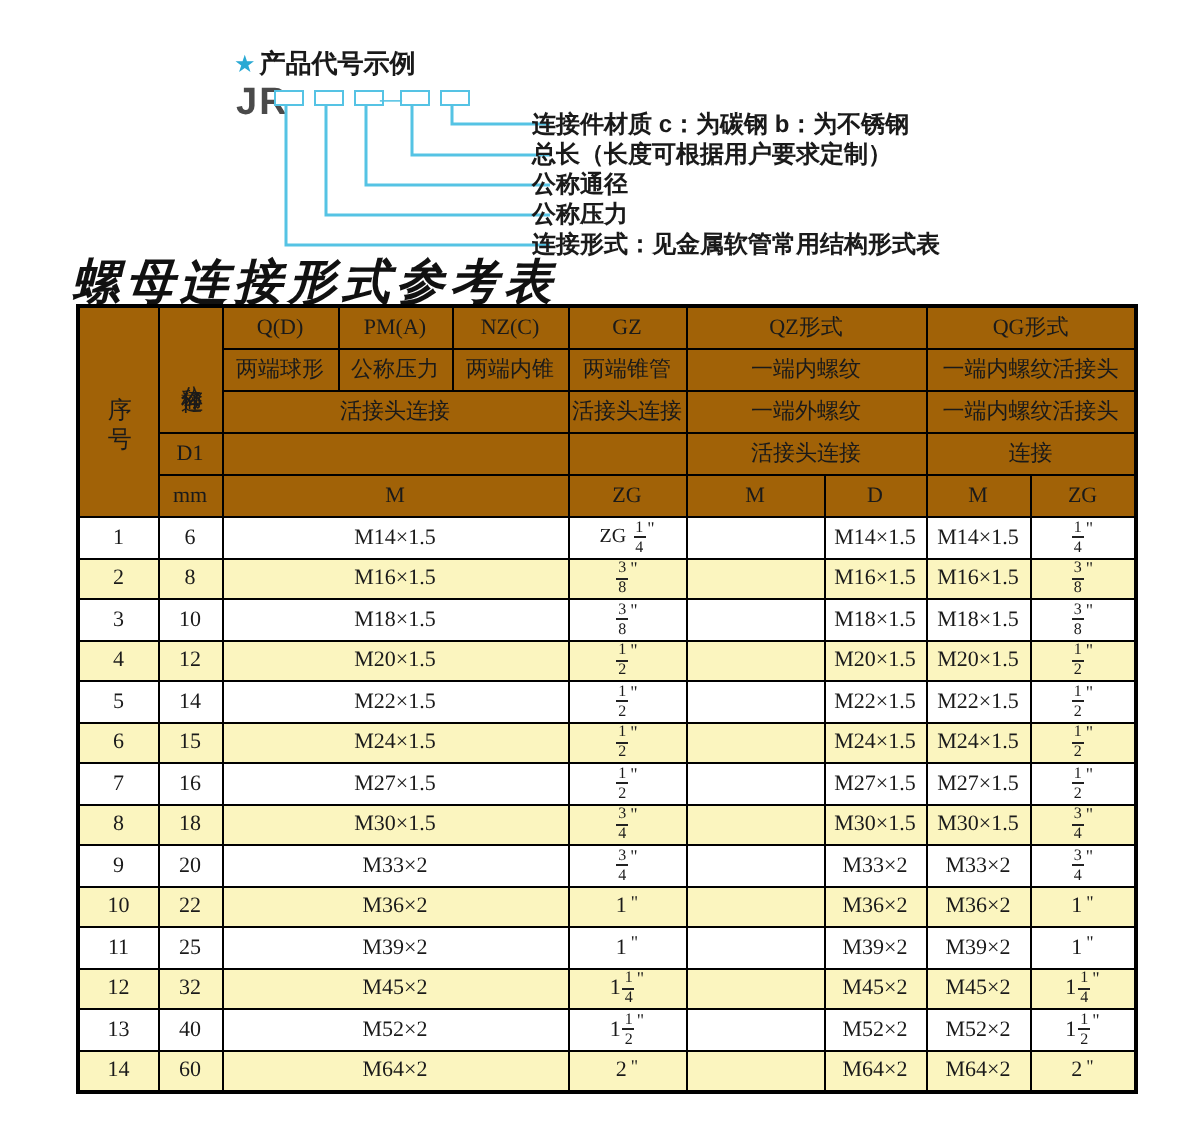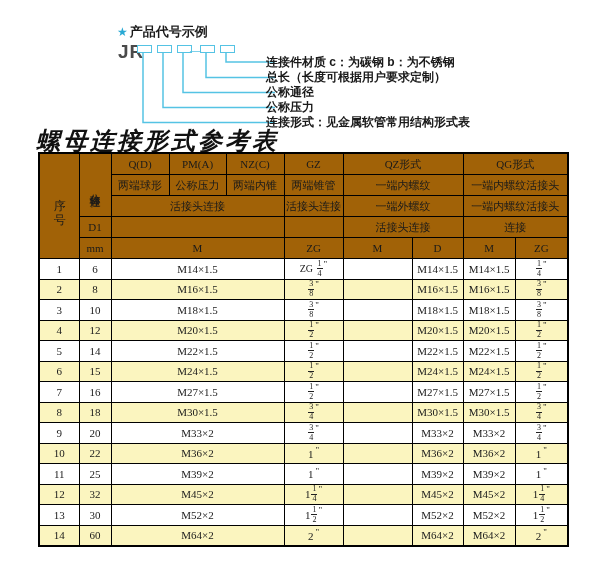--- a/index.html
+++ b/index.html
@@ -246,21 +246,21 @@
           <td>32</td>
           <td colspan="3">M45×2</td>
           <td><span><span class="whole">1</span><span class="frac"><span class="fn">1</span><span class="fd">4</span></span><span class="inch">"</span></span></td>
           <td></td>
           <td>M45×2</td>
           <td>M45×2</td>
           <td><span><span class="whole">1</span><span class="frac"><span class="fn">1</span><span class="fd">4</span></span><span class="inch">"</span></span></td>
         </tr>
         <tr>
           <td>13</td>
-          <td>30</td>
+          <td>40</td>
           <td colspan="3">M52×2</td>
           <td><span><span class="whole">1</span><span class="frac"><span class="fn">1</span><span class="fd">2</span></span><span class="inch">"</span></span></td>
           <td></td>
           <td>M52×2</td>
           <td>M52×2</td>
           <td><span><span class="whole">1</span><span class="frac"><span class="fn">1</span><span class="fd">2</span></span><span class="inch">"</span></span></td>
         </tr>
         <tr class="alt">
           <td>14</td>
           <td>60</td>

